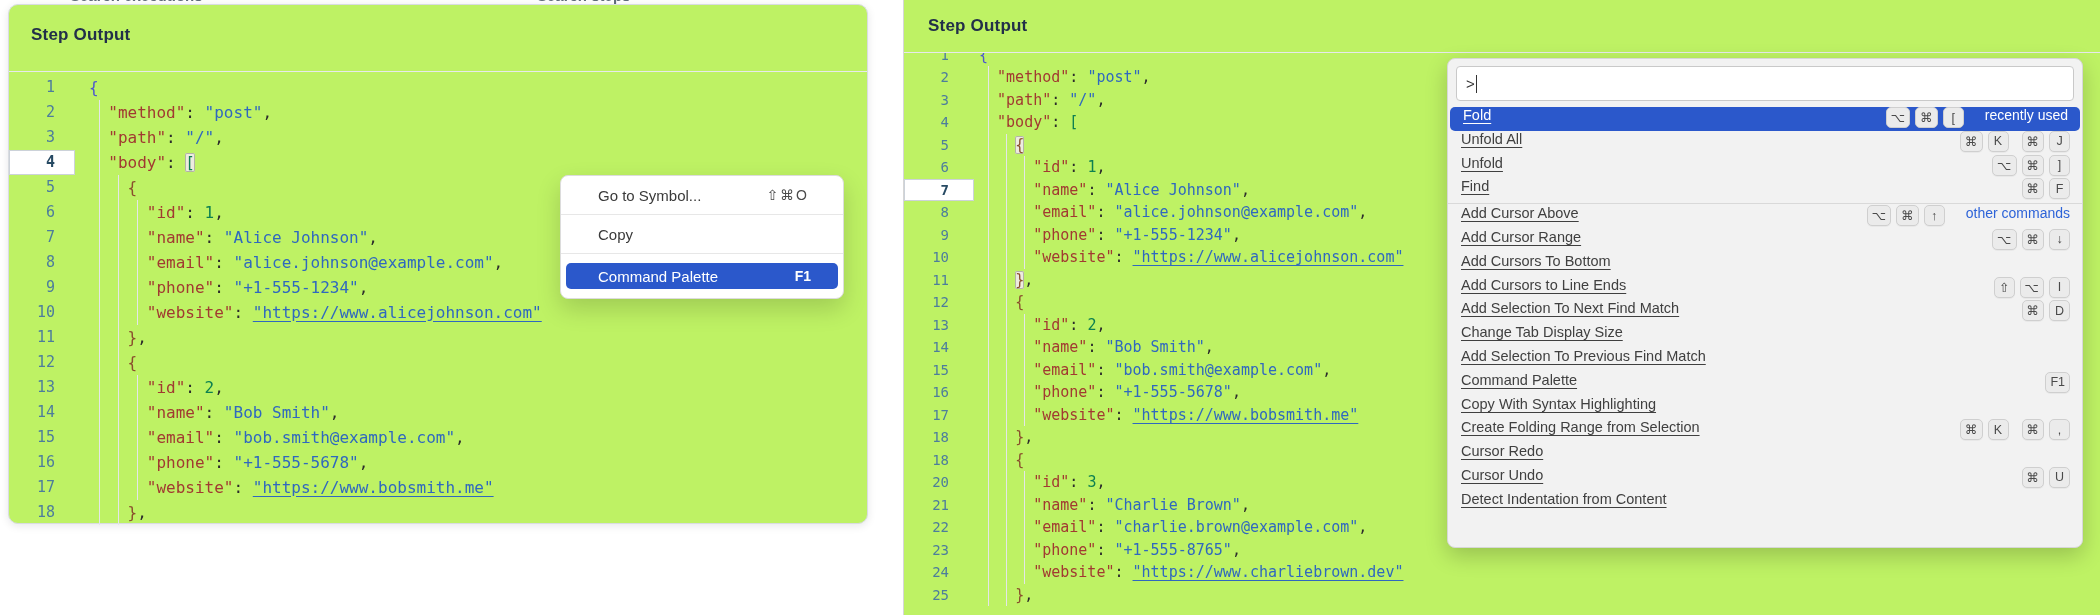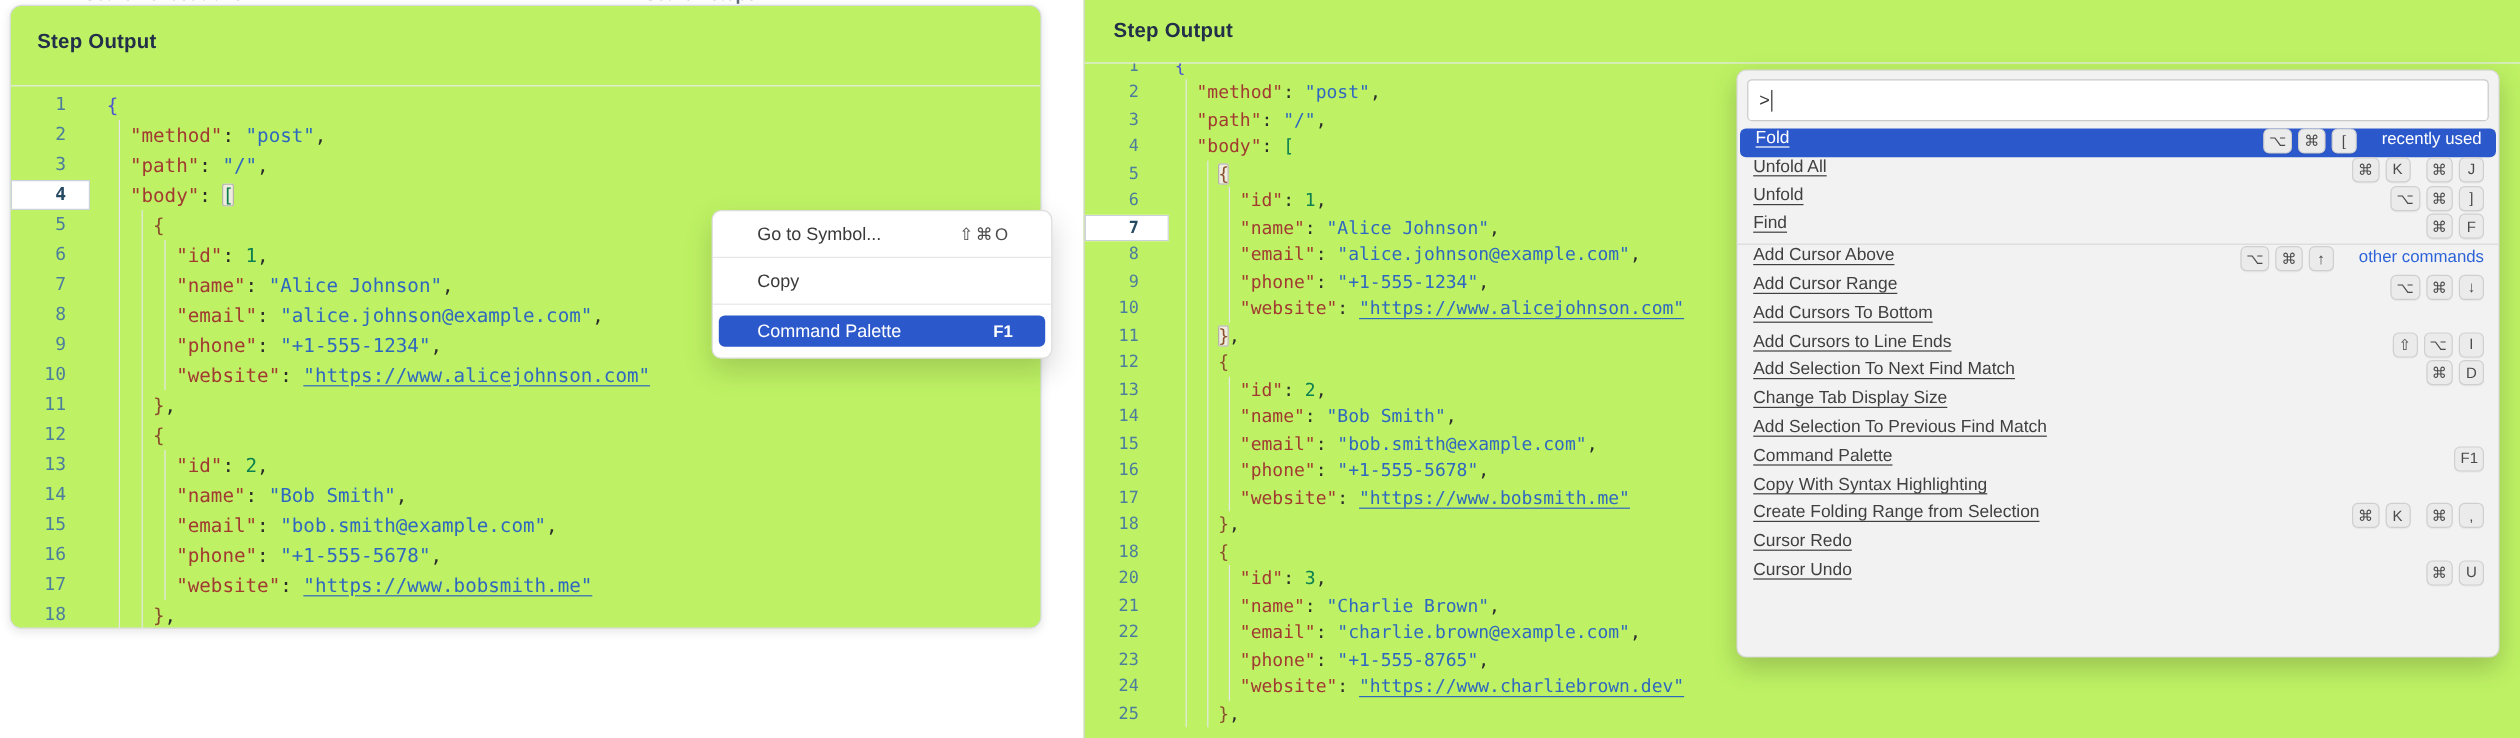--- a/index.html
+++ b/index.html
@@ -45,21 +45,21 @@
   .codeln{flex:1;color:var(--punct)}
   #left-editor .codeln{padding-left:14px}
   #right-editor .codeln{padding-left:5px}
   .tk-k{color:var(--key)} .tk-s{color:var(--string)} .tk-n{color:var(--number)}
   .tk-b{color:var(--brace)} .tk-b0{color:var(--brace0)} .tk-g{color:var(--number)}
   .tk-u{color:var(--string);text-decoration:underline;text-underline-offset:3px}
   .boxed{background:#edecdf;box-shadow:inset 0 0 0 1px #b3b3a6;border-radius:2px}
   .iguide{position:absolute;width:1px;background:#e4e6e9;z-index:0}
 
   
-  #context-menu{position:absolute;left:593px;top:175px;width:284px;background:#fff;
+  #context-menu{position:absolute;left:560px;top:175px;width:284px;background:#fff;
     border:1px solid #dcdcdc;border-radius:8px;box-shadow:0 10px 24px rgba(0,0,0,.16);
     z-index:6;overflow:hidden;padding-bottom:9px}
   .menu-item{display:flex;align-items:center;height:38px;padding:0 34px 0 37px;
     font-size:15px;color:#3a3a3a;cursor:default}
   .menu-item .mi-label{flex:1}
   .menu-item .mi-shortcut{color:#4a4a4a;letter-spacing:2px;font-size:14px}
   .menu-sep{border-top:1px solid #e7e7e7}
   .menu-item.selected{background:var(--accent);color:#fff;border-radius:5px;
     margin:9px 5px 0 5px;height:26px;padding:0 27px 0 32px}
   .menu-item.selected .mi-shortcut{color:#fff;letter-spacing:0;font-weight:600}
@@ -279,17 +279,21 @@
         <span class="pr-label">Cursor Redo</span>
         <span class="pr-space"></span>
       </div>
       <div class="pal-row">
         <span class="pr-label">Cursor Undo</span>
         <span class="pr-space"></span>
         <span class="kcap">⌘</span>
         <span class="kcap">U</span>
       </div>
       <div class="pal-row">
+        <span class="pr-label">Detect Indentation from Content</span>
+        <span class="pr-space"></span>
+      </div>
+      <div class="pal-row">
         <span class="pr-label"></span>
         <span class="pr-space"></span>
       </div>
     </div>
 </div>
 
 </body></html>

